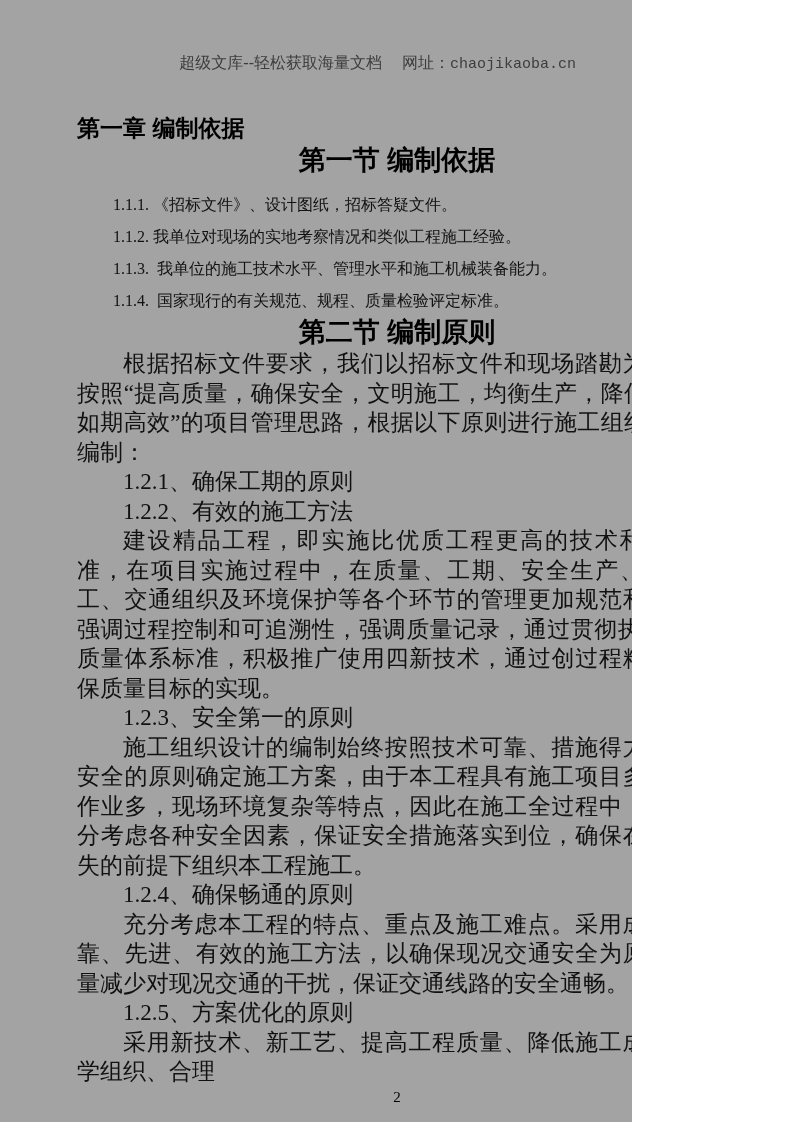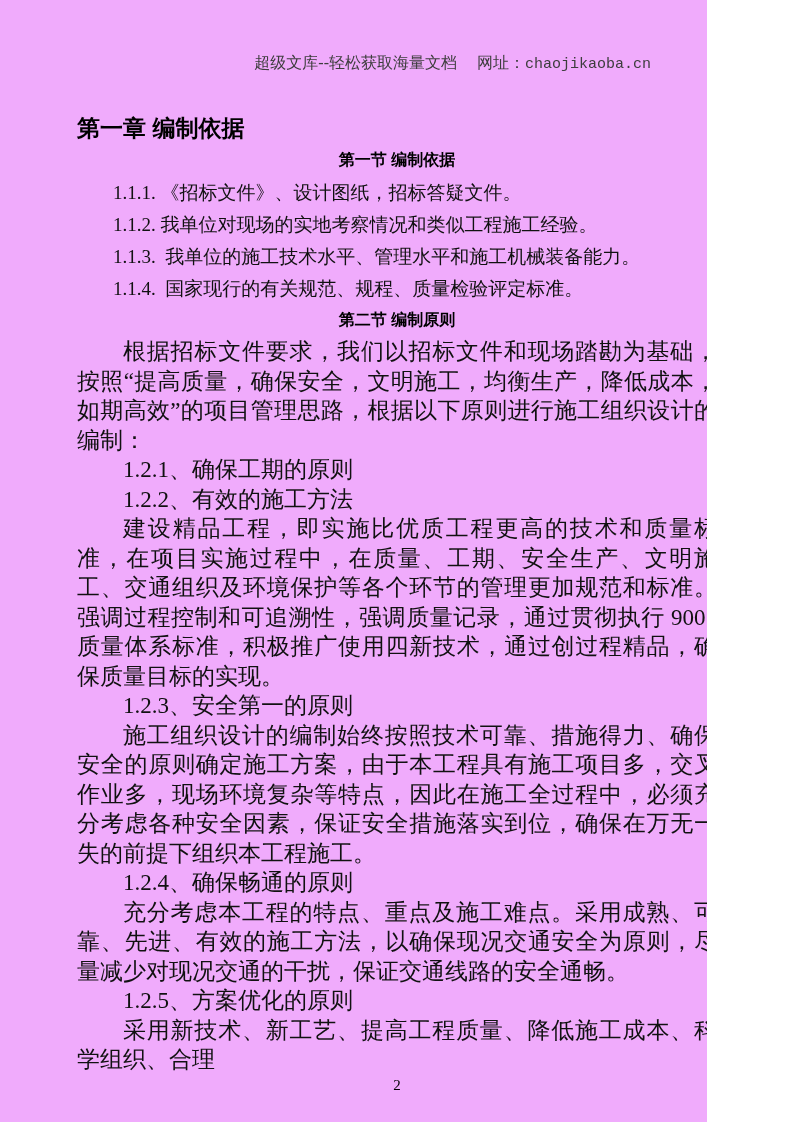--- a/index.html
+++ b/index.html
@@ -2,23 +2,23 @@
 <html><head>
 <meta charset="utf-8">
 <style>
   html, body {
     margin: 0;
     padding: 0;
     background: #ffffff;
   }
   .page {
     position: relative;
-    width: 707px;
+    width: 632px;
     height: 1122px;
-    background: #f0abfc;
+    background: #a3a3a3;
     overflow: hidden;
     color: #111111;
     font-family: "Liberation Serif", "DejaVu Serif", serif;
   }
   .page-header {
     position: absolute;
     top: 52px;
     left: 0;
     right: 56px;
     text-align: right;
@@ -46,31 +46,31 @@
   .chapter-title {
     font-family: "Liberation Sans", "DejaVu Sans", sans-serif;
     font-weight: bold;
     font-size: 23px;
     line-height: 32px;
     color: #000000;
   }
   .section-title {
     font-family: "Liberation Sans", "DejaVu Sans", sans-serif;
     font-weight: bold;
-    font-size: 16px;
+    font-size: 27px;
     line-height: 30px;
     text-align: center;
     color: #000000;
   }
   .section-title.first {
     margin-top: 1px;
   }
   .basis-list {
-    margin-top: 2px;
-    font-size: 19px;
+    margin-top: 14px;
+    font-size: 16px;
     line-height: 32px;
     text-align: justify;
   }
   .basis-item {
     text-indent: 36px;
   }
   .body-flow {
     margin-top: 2px;
     font-size: 23px;
     line-height: 29.5px;

